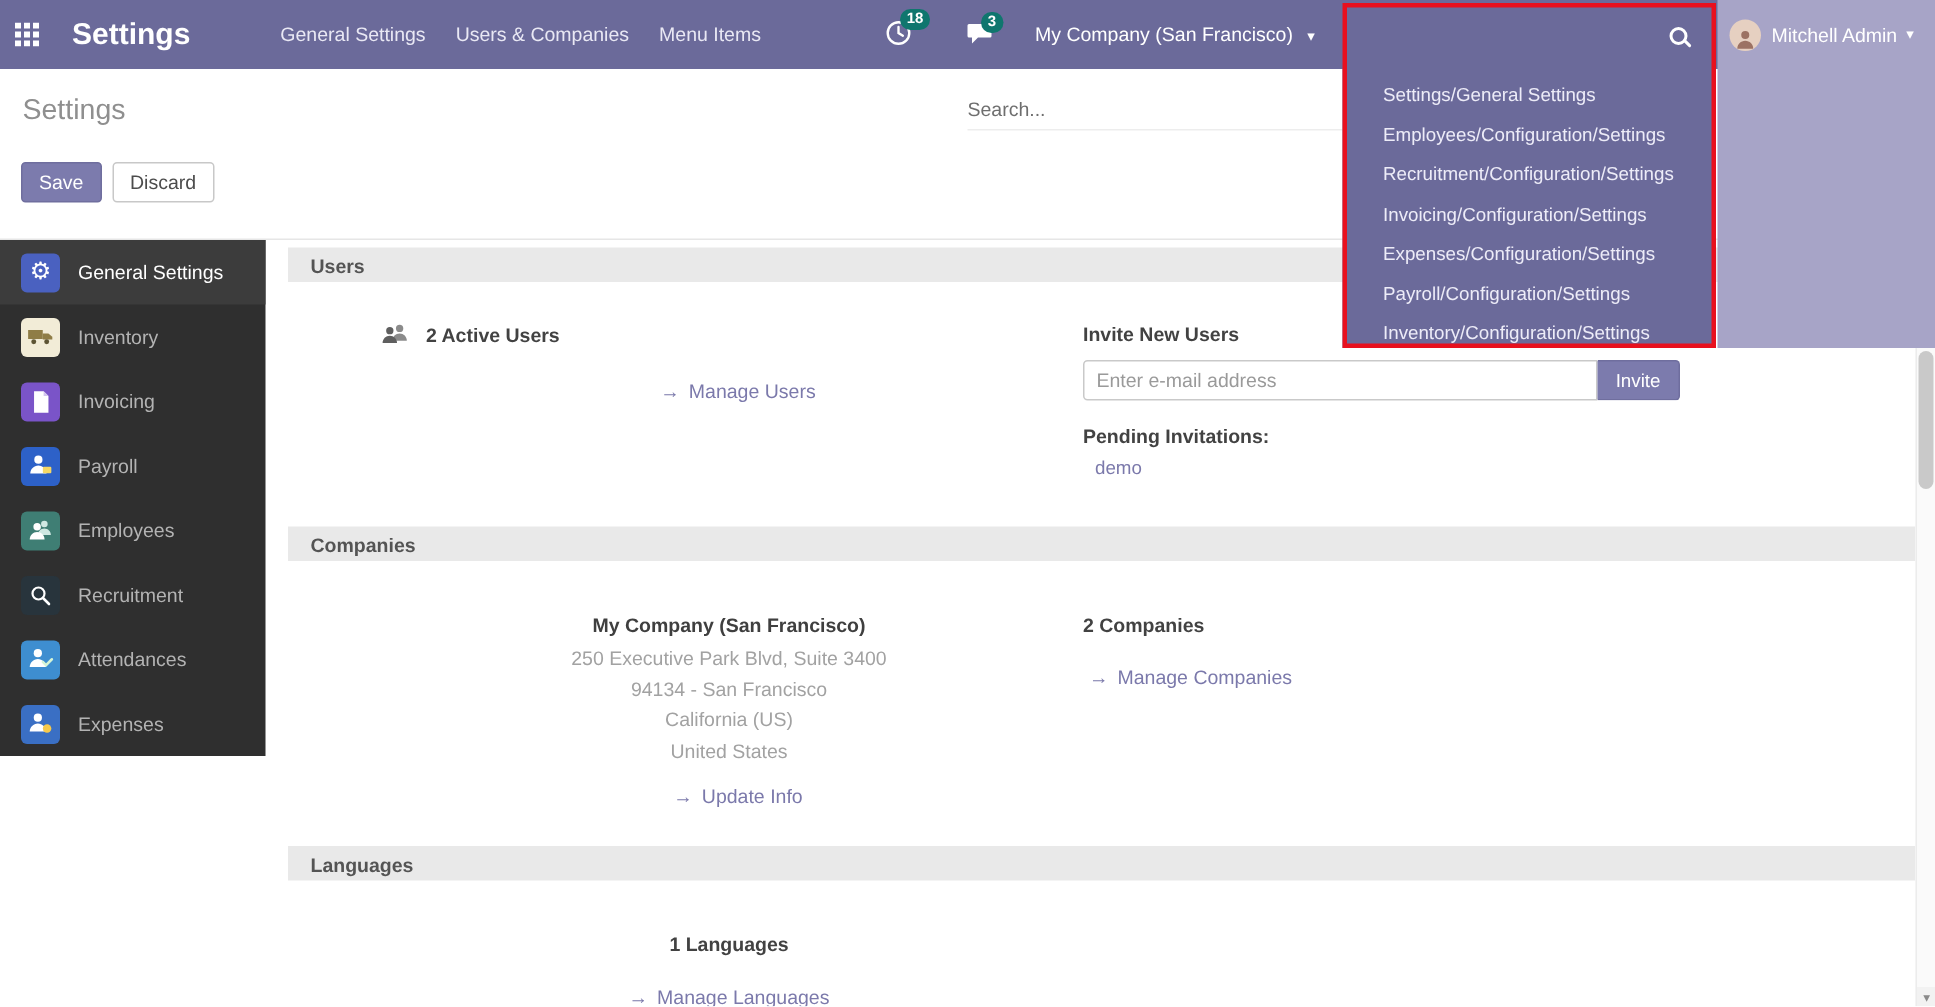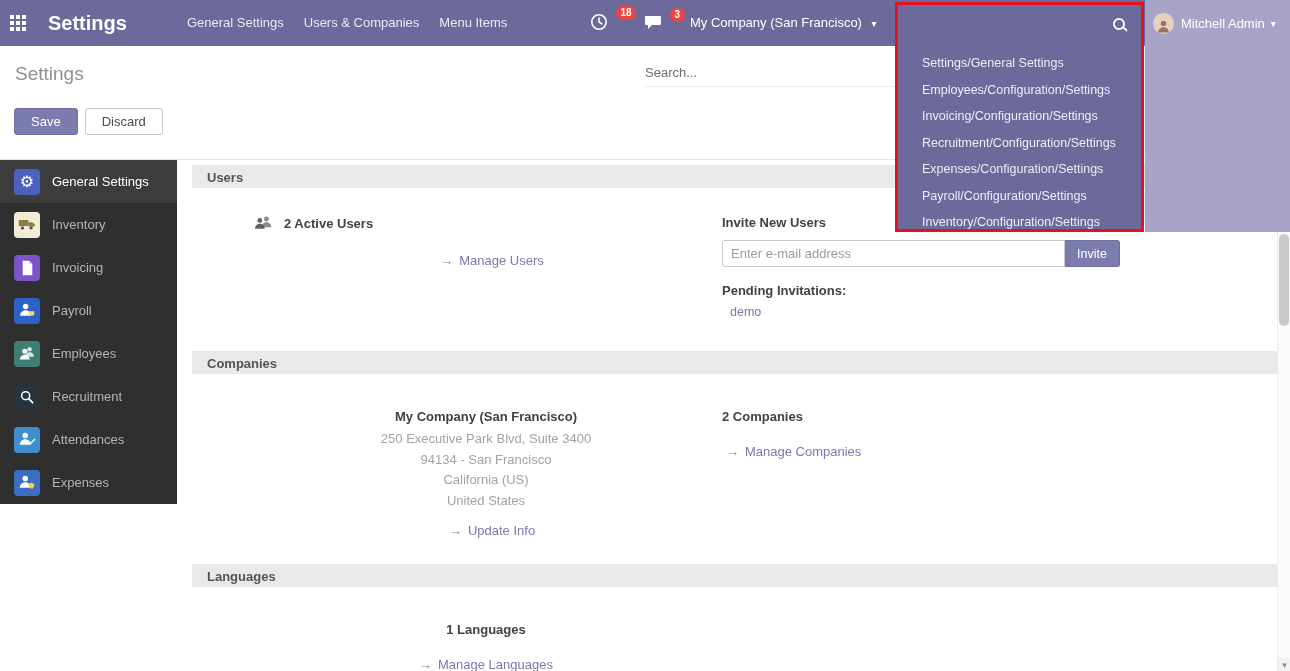--- a/index.html
+++ b/index.html
@@ -11,21 +11,21 @@
   
   .navbar { position:absolute; left:0; top:0; width:1290px; height:46px; background:#6b6a9a; z-index:10; }
   .nav-left { display:flex; align-items:center; height:46px; }
   .apps-icon { margin-left:10px; display:flex; align-items:center; cursor:pointer; }
   .nav-title { margin-left:22px; font-size:20px; font-weight:600; color:#ffffff; cursor:pointer; }
   .nav-menus { margin-left:50px; display:flex; }
   .nav-menu { padding:0 10px; line-height:46px; font-size:13px; color:#e9e8f4; cursor:pointer; white-space:nowrap; }
   .tray { position:absolute; top:13px; cursor:pointer; }
   .tray-activities { left:590px; }
   .tray-messages { left:644px; top:15px; }
-  .badge { position:absolute; top:-7px; left:26px; background:#ef4444; color:#fff; font-size:10px; line-height:14px; padding:0 4.5px; border-radius:8px; font-weight:bold; }
+  .badge { position:absolute; top:-7px; left:10px; background:#0f766e; color:#fff; font-size:10px; line-height:14px; padding:0 4.5px; border-radius:8px; font-weight:bold; }
   .company { position:absolute; left:690px; top:0; line-height:46px; color:#fff; font-size:13px; cursor:pointer; white-space:nowrap; }
   .caret { display:inline-block; margin-left:6px; font-size:10px; }
   .caret::after { content:"\25BE"; }
 
   
   .search-panel { position:absolute; left:895px; top:2px; width:249px; height:230px; background:#6b6a9a; border:3px solid #e8101e; z-index:30; }
   .search-row { position:relative; height:40px; }
   .nav-search-input { position:absolute; left:10px; top:7px; width:188px; background:transparent; border:0; border-bottom:1px solid rgba(255,255,255,.55); color:#fff; font-size:13px; padding:5px 2px; outline:none; font-family:"Liberation Sans", sans-serif; }
   .magnifier { position:absolute; right:14px; top:13px; width:14px; height:14px; cursor:pointer; }
   .magnifier::before { content:""; position:absolute; left:0; top:0; width:8px; height:8px; border:2px solid #fff; border-radius:50%; }
@@ -39,21 +39,21 @@
   .avatar { width:21px; height:21px; border-radius:50%; background:#e6d0c1; margin-right:7px; display:flex; align-items:flex-end; justify-content:center; overflow:hidden; flex:0 0 21px; }
   .user-name { white-space:nowrap; }
 
   
   .control-panel { position:absolute; left:0; top:46px; width:1290px; height:114px; background:#fff; border-bottom:1px solid #e6e6e6; z-index:5; }
   .page-title { position:absolute; left:15px; top:17px; font-size:19px; font-weight:normal; color:#8f8f8f; }
   .cp-search { position:absolute; left:645px; top:16px; width:250px; }
   .cp-search input { width:100%; border:0; border-bottom:1px solid #ededed; font-size:13px; color:#555; padding:3px 0 6px; outline:none; background:transparent; font-family:"Liberation Sans", sans-serif; }
   .cp-search input::placeholder { color:#6e6e6e; }
   .cp-buttons { position:absolute; left:14px; top:62px; display:flex; gap:7px; }
-  .btn { height:27px; padding:0 16px; font-size:13px; border-radius:3px; cursor:pointer; font-family:"Liberation Sans", sans-serif; }
+  .btn { height:27px; padding:0 11px; font-size:13px; border-radius:3px; cursor:pointer; font-family:"Liberation Sans", sans-serif; }
   .btn-primary { background:#7c7bad; border:1px solid #6f6e9e; color:#fff; }
   .btn-secondary { background:#fff; border:1px solid #c8c8c8; color:#4c4c4c; }
 
   
   .sidebar { position:absolute; left:0; top:160px; width:177px; background:#2f2f2f; z-index:4; }
   .side-item { height:43px; display:flex; align-items:center; padding-left:14px; color:#b3b3b3; font-size:13px; cursor:pointer; }
   .side-item.active { color:#fff; background:#3c3c3c; }
   .app-icon { width:26px; height:26px; border-radius:4px; margin-right:12px; display:flex; align-items:center; justify-content:center; flex:0 0 26px; }
   .ic-settings { background:#4a61c0; color:#fff; font-size:16px; line-height:26px; }
   .ic-inventory { background:#f2ecd7; }
@@ -158,22 +158,22 @@
     </div>
   </header>
 
   <div class="search-panel">
     <div class="search-row">
       <span class="magnifier"></span>
     </div>
     <ul class="search-results">
       <li>Settings/General Settings</li>
       <li>Employees/Configuration/Settings</li>
+      <li>Recruitment/Configuration/Settings</li>
       <li>Invoicing/Configuration/Settings</li>
-      <li>Recruitment/Configuration/Settings</li>
       <li>Expenses/Configuration/Settings</li>
       <li>Payroll/Configuration/Settings</li>
       <li>Inventory/Configuration/Settings</li>
     </ul>
   </div>
 
   <div class="user-panel">
     <div class="user-row">
       <span class="avatar">
         <svg width="15" height="15" viewBox="0 0 24 24">

